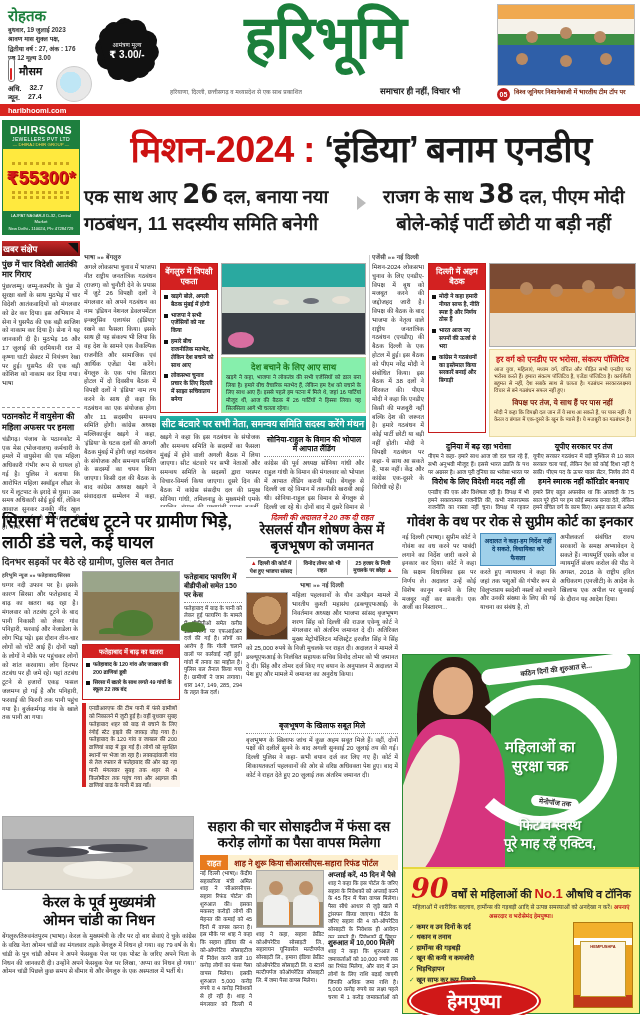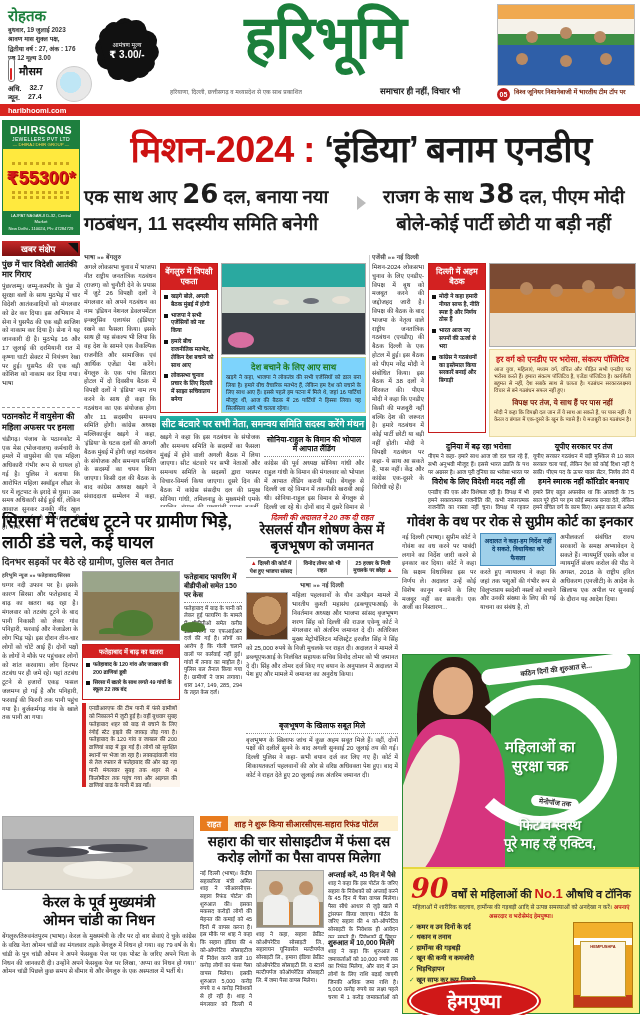--- a/index.html
+++ b/index.html
@@ -40,21 +40,21 @@
   #sb-ad{border:1px solid #1e7f3e}
   #sb-ad .top{background:#1e7f3e;color:#fff;text-align:center;padding:3px 0 2px}
   #sb-ad .brand{font-size:11px;font-weight:bold;letter-spacing:.5px}
   #sb-ad .l2{font-size:5px;letter-spacing:.4px}
   #sb-ad .l3{font-size:4.4px;color:#ffd84d}
   #sb-ad .mid{background:#ffe93e;height:62px;display:flex;flex-direction:column;align-items:center;justify-content:center;gap:2px}
   #sb-ad .price{font-size:18px;font-weight:bold;color:#d01818;text-shadow:1px 1px 0 #a00}
   #sb-ad .tex{width:58px;height:3px;background:repeating-linear-gradient(90deg,#caa41a 0 3px,#ffe93e 3px 6px)}
   #sb-ad .bot{background:#1e7f3e;color:#fff;font-size:4.2px;text-align:center;padding:2px 1px;line-height:1.5}
   #sb-head{background:linear-gradient(180deg,#c62828,#7d1010);color:#fff;font-size:8.5px;font-weight:bold;
-           padding:2px 19px;position:relative}
+           padding:2px 1px;position:relative}
   #sb-head::after{content:"";position:absolute;right:2px;top:2px;border-left:10px solid transparent;border-top:10px solid #111}
   .brief-title{font-size:8.2px;font-weight:bold;color:#111;line-height:1.25;margin:4px 0 2px}
   .brief-div{border-top:1px dashed #999;margin-top:5px}
   
   #lead-h1{font-size:36px;font-weight:bold;letter-spacing:-.5px;white-space:nowrap}
   #lead-h1 .red{color:#cc1111}
   .deck{font-size:18.5px;font-weight:bold;color:#1d1d1d;line-height:1.3}
   .deck .num{font-size:26px;font-family:"DejaVu Sans",sans-serif}
   .deck-div{width:0;height:0;border-top:7px solid transparent;border-bottom:7px solid transparent;border-left:9px solid #bbb;margin:18px 4px 0}
   
@@ -62,21 +62,21 @@
   .redbox .rb-title{background:#d32121;color:#fff;font-size:8px;font-weight:bold;text-align:center;padding:3px 2px;line-height:1.25}
   .rb-item{display:flex;gap:3px;font-size:5.8px;font-weight:bold;line-height:1.35;padding:3px 3px 0;color:#222}
   .rb-item .sq{flex:0 0 4px;width:4px;height:4px;background:#111;margin-top:2px}
   .ph{border:1px solid #aaa}
   #ph-opp{background:linear-gradient(180deg,#2aa9a0 0 26%,#cfd8cf 26% 55%,#3a3f46 55% 100%);position:relative}
   #ph-opp::before{content:"";position:absolute;left:6px;bottom:6px;width:26px;height:16px;border-radius:50%;
      background:#d86ea0;box-shadow:100px -40px 0 -4px #e8e2d6,40px -38px 0 -5px #e8e2d6,70px -39px 0 -5px #6b6f77}
   #ph-nda{background:linear-gradient(180deg,#7a4a33 0 30%,#c8803a 30% 60%,#e8dfd0 60% 100%);position:relative}
   #ph-nda::before{content:"";position:absolute;left:30px;top:18px;width:13px;height:13px;border-radius:50%;background:#b9885f;
      box-shadow:30px 2px 0 #b9885f,62px -2px 0 #b9885f,92px 4px 0 #b9885f}
-  .capgreen{background:#7dd3fc;border:1px solid #bcd9a0;padding:3px 4px}
+  .capgreen{background:#86efac;border:1px solid #bcd9a0;padding:3px 4px}
   .capgreen .cg-t{color:#1e7a1e;font-size:8.5px;font-weight:bold;text-align:center;margin-bottom:2px}
   .capyellow{background:#fdf3cf;border:1px solid #e8d9a0;padding:3px 4px}
   .capyellow .cy-t{color:#c41c1c;font-size:8px;font-weight:bold;text-align:center;margin-bottom:2px}
   .capyellow .cy-t2{color:#7a1a0a;font-size:7.5px;font-weight:bold;text-align:center;margin:2px 0}
   .capyellow .cyb{font-size:5.3px;color:#4a2a10;line-height:1.35;text-align:justify}
   #strip-teal{background:linear-gradient(180deg,#23b3a8,#0f8f86);color:#fff;font-size:9.5px;font-weight:bold;
               display:flex;align-items:center;justify-content:center}
   #strip-orange{background:linear-gradient(180deg,#fbbf3a,#f09a12);color:#7a1400;font-size:9.5px;font-weight:bold;
               display:flex;align-items:center;justify-content:center}
   .subhead{font-size:7.6px;font-weight:bold;text-align:center;line-height:1.25;margin:2px 0;color:#111}
@@ -457,25 +457,25 @@
   <div class="abs ov" style="left:2px;top:816px;width:194px;height:197px">
     <div id="ph-funeral" class="ph" style="width:190px;height:72px"></div>
     <div id="obit-h" style="margin-top:3px">
       <div>केरल के पूर्व मुख्यमंत्री</div>
       <div>ओमन चांडी का निधन</div>
     </div>
     <div class="t6 just ov" style="height:80px;margin-top:3px">बेंगलुरु/तिरुवनंतपुरम (भाषा)। केरल के मुख्यमंत्री के तौर पर दो बार सेवाएं दे चुके कांग्रेस के वरिष्ठ नेता ओमन चांडी का मंगलवार तड़के बेंगलुरु में निधन हो गया। वह 79 वर्ष के थे। चांडी के पुत्र चांडी ओमन ने अपने फेसबुक पेज पर एक पोस्ट के जरिए अपने पिता के निधन की जानकारी दी। उन्होंने अपने फेसबुक पेज पर लिखा, ‘अप्पा का निधन हो गया।’ ओमन चांडी पिछले कुछ समय से बीमार थे और बेंगलुरु के एक अस्पताल में भर्ती थे।</div>
   </div>
 
   <div class="abs ov" style="left:200px;top:816px;width:198px;height:197px">
+    <div id="sa-h">सहारा की चार सोसाइटीज में फंसा दस करोड़ लोगों का पैसा वापस मिलेगा</div>
     <div id="sa-strip">
       <div class="lab">राहत</div>
       <div class="txt">शाह ने शुरू किया सीआरसीएस-सहारा रिफंड पोर्टल</div>
     </div>
-    <div id="sa-h">सहारा की चार सोसाइटीज में फंसा दस करोड़ लोगों का पैसा वापस मिलेगा</div>
     <div style="display:flex;gap:4px">
       <div class="t55 just ov" style="width:52px;height:136px">नई दिल्ली (भाषा)। केंद्रीय सहकारिता मंत्री अमित शाह ने ‘सीआरसीएस-सहारा रिफंड पोर्टल’ की शुरुआत की। इसका मकसद करोड़ों लोगों की मेहनत की कमाई को 45 दिनों में वापस करना है। इस मौके पर शाह ने कहा कि सहारा इंडिया की 4 को-ऑपरेटिव सोसाइटीज में निवेश करने वाले 10 करोड़ लोगों का फंसा पैसा वापस मिलेगा। इसकी शुरुआत 5,000 करोड़ रुपये व 4 करोड़ निवेशकों से हो रही है। शाह ने मंगलवार को दिल्ली में ‘सहारा रिफंड पोर्टल’ लॉन्च किया। इनमें निवेशकों के 86,000 करोड़ जमा।</div>
       <div style="width:68px">
         <div id="ph-shah" class="ph" style="width:66px;height:56px"></div>
         <div class="t55 just ov" style="height:74px;margin-top:3px">शाह ने कहा, सहारा क्रेडिट कोऑपरेटिव सोसाइटी लि., सहारायन यूनिवर्सल मल्टीपर्पज सोसाइटी लि., हमारा इंडिया क्रेडिट कोऑपरेटिव सोसाइटी लि. व स्टार्स मल्टीपर्पज कोऑपरेटिव सोसाइटी लि. में जमा पैसा वापस मिलेगा।</div>
       </div>
       <div style="width:70px">
         <div class="sa-sub">अप्लाई करें, 45 दिन में पैसे</div>
         <div class="t55 just ov" style="height:58px">शाह ने कहा कि इस पोर्टल के जरिए सहारा के निवेशकों को अप्लाई करने के 45 दिन में पैसा वापस मिलेगा। पैसा सीधे आधार से जुड़े खाते में ट्रांसफर किया जाएगा। पोर्टल के जरिए सहारा की 4 को-ऑपरेटिव सोसाइटी के निवेशक ही आवेदन कर सकते हैं। निवेशकों में बिहार, झारखंड, उत्तर प्रदेश, मध्य प्रदेश जैसे राज्यों के लोगों की संख्या ज्यादा है।</div>
         <div class="sa-sub">शुरुआत में 10,000 मिलेंगे</div>

